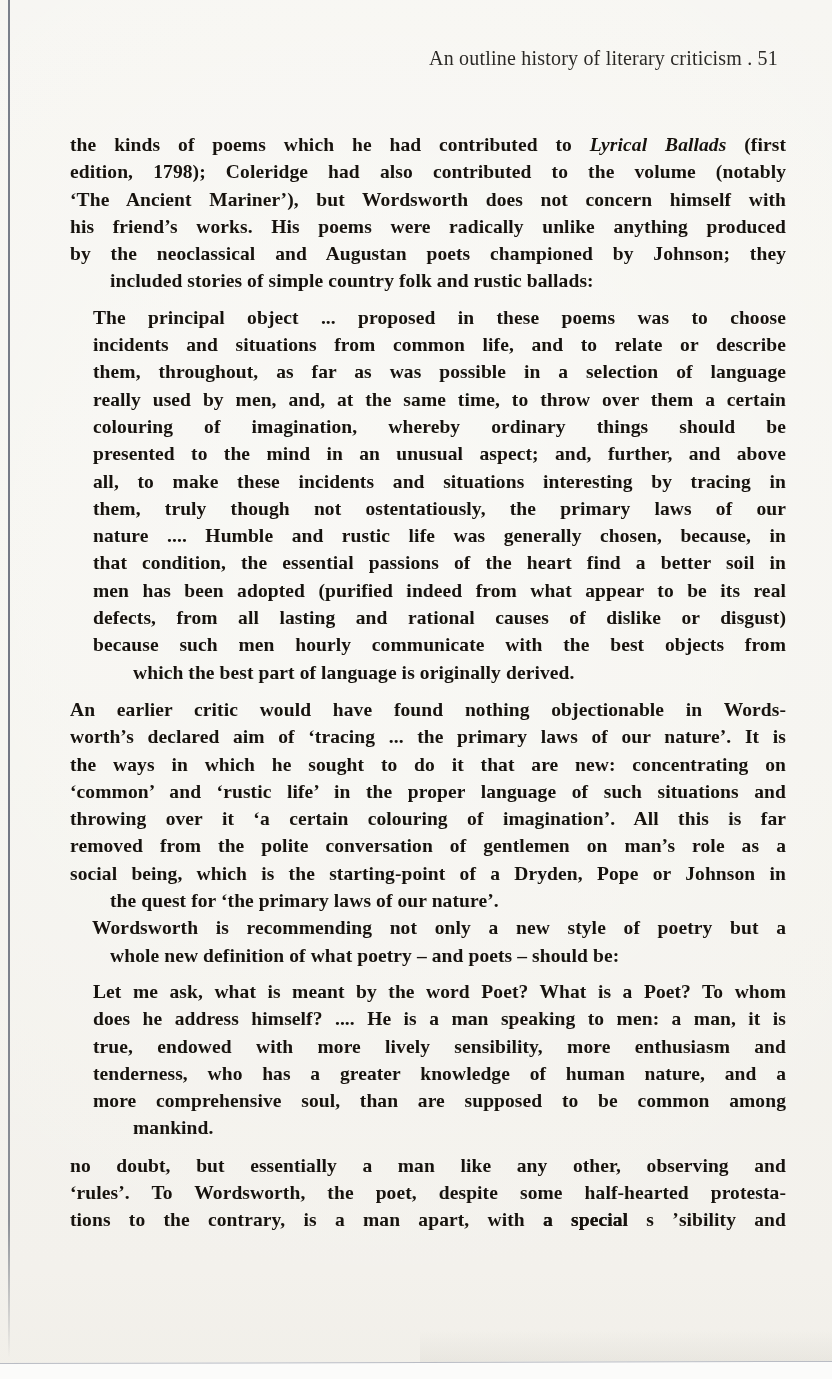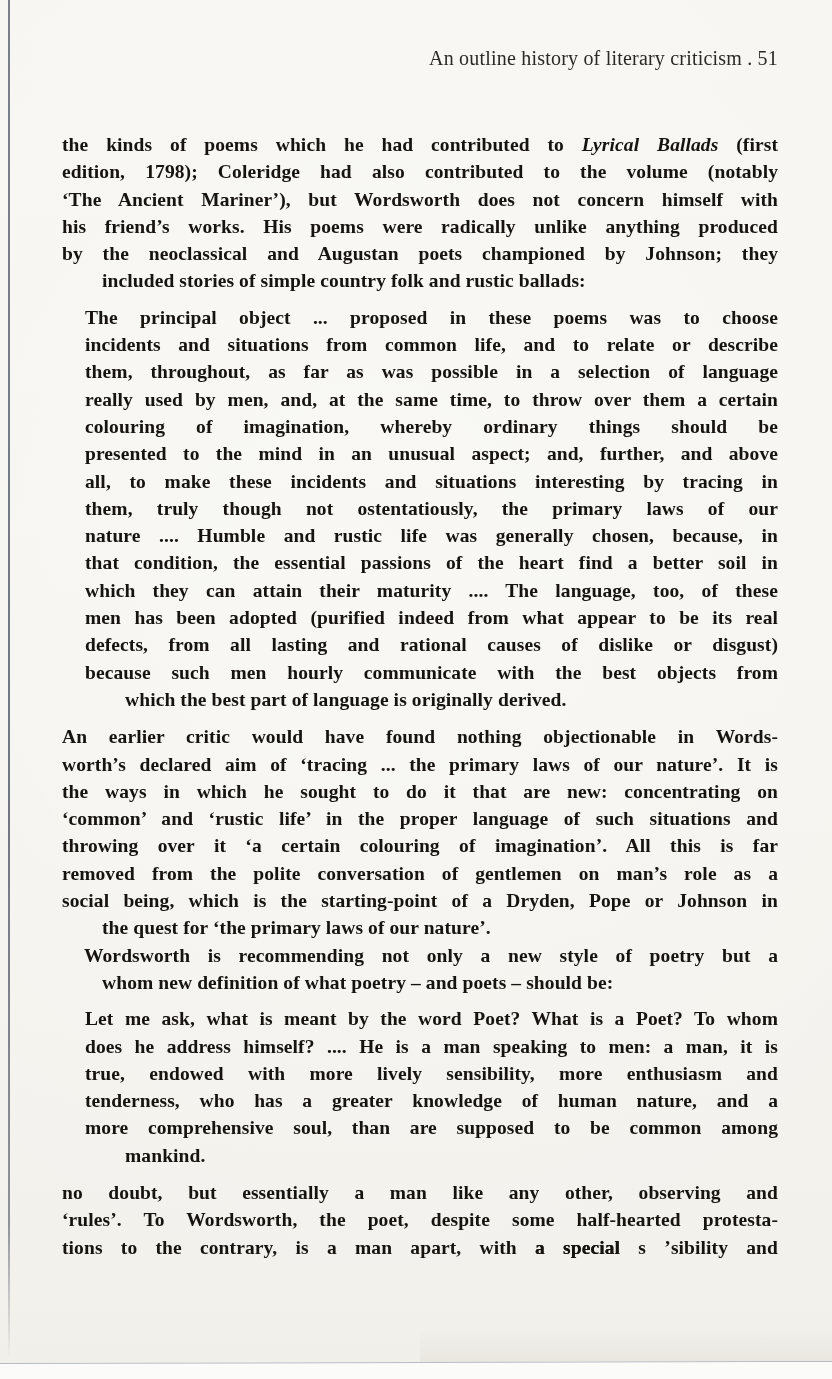--- a/index.html
+++ b/index.html
@@ -23,21 +23,21 @@
   }
   .bottom-shade{
     position:absolute;left:420px;top:1330px;width:412px;height:32px;
     background:linear-gradient(180deg,rgba(0,0,0,0) 0%,rgba(120,115,100,0.07) 100%);
   }
   .running-head{
     position:absolute;top:47px;right:54px;
     font-size:20px;font-weight:400;color:#2b2926;letter-spacing:.2px;
   }
   .text-column{
-    position:absolute;left:62px;top:131px;width:716px;
+    position:absolute;left:70px;top:131px;width:716px;
     color:#17130e;font-size:19.5px;font-weight:700;line-height:27.3px;
     letter-spacing:.1px;
   }
   .para{margin:0;}
   .quote{margin:9px 0 10px 23px;width:693px;}
   .line{text-align:justify;text-align-last:justify;}
   .line.endline{text-align-last:left;margin-left:40px;}
   .line.firstindent{text-indent:22px;}
   .quote .line{}
   i{font-style:italic;}
@@ -65,39 +65,38 @@
       <div class="line">The principal object ... proposed in these poems was to choose</div>
       <div class="line">incidents and situations from common life, and to relate or describe</div>
       <div class="line">them, throughout, as far as was possible in a selection of language</div>
       <div class="line">really used by men, and, at the same time, to throw over them a certain</div>
       <div class="line">colouring of imagination, whereby ordinary things should be</div>
       <div class="line">presented to the mind in an unusual aspect; and, further, and above</div>
       <div class="line">all, to make these incidents and situations interesting by tracing in</div>
       <div class="line">them, truly though not ostentatiously, the primary laws of our</div>
       <div class="line">nature .... Humble and rustic life was generally chosen, because, in</div>
       <div class="line">that condition, the essential passions of the heart find a better soil in</div>
-      <div class="line">which they can attain their maturity .... The language, too, of these</div>
       <div class="line">men has been adopted (purified indeed from what appear to be its real</div>
       <div class="line">defects, from all lasting and rational causes of dislike or disgust)</div>
       <div class="line">because such men hourly communicate with the best objects from</div>
       <div class="line endline">which the best part of language is originally derived.</div>
     </div>
     <div class="para">
       <div class="line">An earlier critic would have found nothing objectionable in Words-</div>
       <div class="line">worth’s declared aim of ‘tracing ... the primary laws of our nature’. It is</div>
       <div class="line">the ways in which he sought to do it that are new: concentrating on</div>
       <div class="line">‘common’ and ‘rustic life’ in the proper language of such situations and</div>
       <div class="line">throwing over it ‘a certain colouring of imagination’. All this is far</div>
       <div class="line">removed from the polite conversation of gentlemen on man’s role as a</div>
       <div class="line">social being, which is the starting-point of a Dryden, Pope or Johnson in</div>
       <div class="line endline">the quest for ‘the primary laws of our nature’.</div>
     </div>
     <div class="para">
       <div class="line firstindent">Wordsworth is recommending not only a new style of poetry but a</div>
-      <div class="line endline">whom new definition of what poetry – and poets – should be:</div>
+      <div class="line endline">whole new definition of what poetry – and poets – should be:</div>
     </div>
     <div class="quote">
       <div class="line">Let me ask, what is meant by the word Poet? What is a Poet? To whom</div>
       <div class="line">does he address himself? .... He is a man speaking to men: a man, it is</div>
       <div class="line">true, endowed with more lively sensibility, more enthusiasm and</div>
       <div class="line">tenderness, who has a greater knowledge of human nature, and a</div>
       <div class="line">more comprehensive soul, than are supposed to be common among</div>
       <div class="line endline">mankind.</div>
     </div>
     <div class="para">

